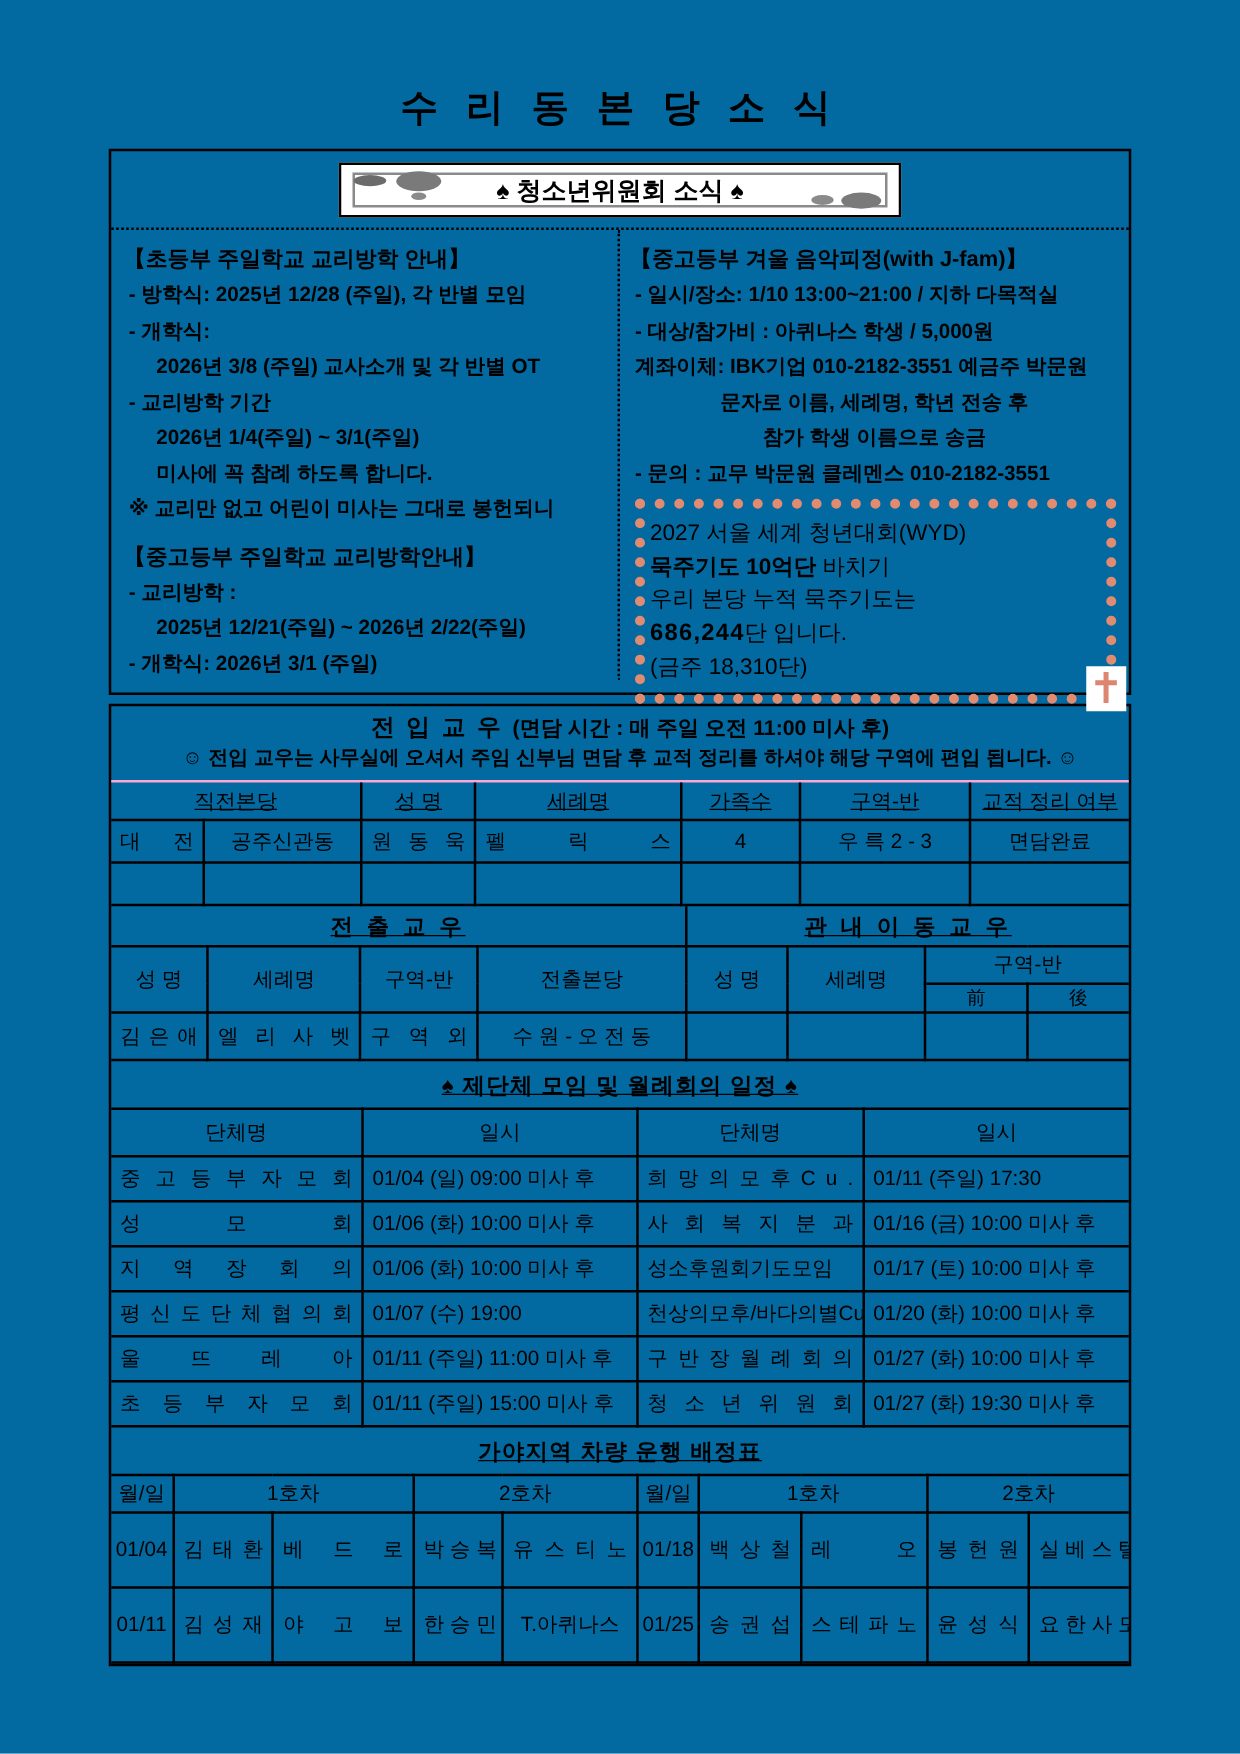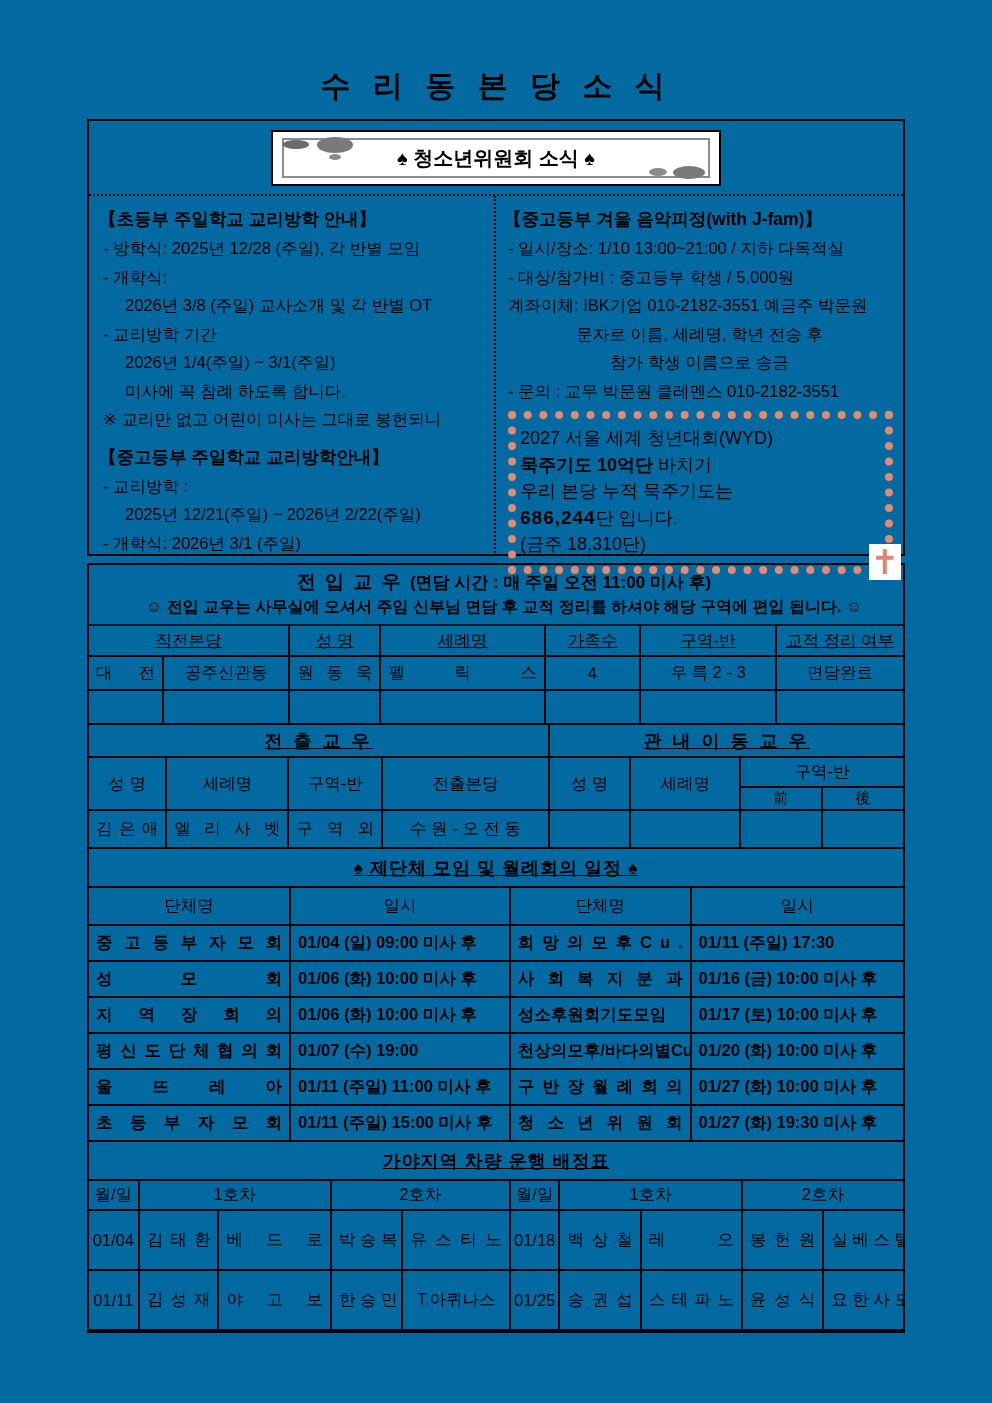--- a/index.html
+++ b/index.html
@@ -2,70 +2,70 @@
 <html><head>
 <meta charset="utf-8">
 <style>
   html,body{margin:0;padding:0;background:#fff;}
   .page{position:relative;width:992px;height:1403px;background:#0369a1;
         font-family:"Liberation Sans","DejaVu Sans",sans-serif;color:#000;overflow:hidden;}
   .title{margin:66px 0 12px 0;text-align:center;font-size:30px;font-weight:700;letter-spacing:7px;}
 
   
   .box1{margin:0 87px;border:2px solid #000;height:437px;box-sizing:border-box;}
-  .spadebox{position:relative;width:450px;height:56px;margin:9px auto 8px auto;
+  .spadebox{position:relative;width:450px;height:44px;margin:9px auto 8px auto;
             border:2px solid #000;box-sizing:border-box;background:#fff;}
   .spadebox .frame{position:absolute;left:9px;right:9px;top:6px;bottom:6px;border:2px solid #8a8a8a;}
   .spadebox .txt{position:absolute;inset:0;display:flex;align-items:center;justify-content:center;
                  font-size:20px;font-weight:700;background:transparent;}
   .blob{position:absolute;background:#6b6b6b;border-radius:50%;}
   .b1{left:10px;top:8px;width:26px;height:9px;}
   .b2{left:44px;top:5px;width:36px;height:16px;background:#7a7a7a;}
   .b3{left:56px;top:22px;width:12px;height:6px;background:#8a8a8a;}
   .b4{right:52px;bottom:8px;width:18px;height:8px;background:#8a8a8a;}
   .b5{right:14px;bottom:5px;width:32px;height:13px;background:#7a7a7a;}
   .cols{display:flex;border-top:2px dotted #000;height:362px;box-sizing:border-box;}
   .colL{width:50%;box-sizing:border-box;border-right:2px dotted #000;padding:8px 6px 0 10px;}
   .colR{width:50%;box-sizing:border-box;padding:8px 8px 0 8px;}
   .sec-title{font-weight:700;font-size:17.5px;line-height:30px;}
-  .ln{font-size:16.5px;line-height:28.5px;padding-left:4px;white-space:nowrap;}
+  .ln{font-size:16.5px;line-height:28.5px;padding-left:4px;white-space:nowrap;font-weight:bold;}
   .ind{padding-left:26px;}
   .ctr{text-align:center;padding-left:0;}
 
   
   .rosary{position:relative;margin:6px 2px 0 4px;border:8px dotted #e18b70;padding:6px 4px 8px 4px;
           text-align:left;font-size:18px;line-height:26.5px;}
   .rosary .bld{font-weight:700;}
   .rosary .num{font-weight:700;font-size:19px;letter-spacing:1px;}
   .crucifix{position:absolute;right:-16px;bottom:-14px;color:#dd8570;font-size:34px;line-height:1;
             background:#fff;padding:1px 2px;}
 
   
   .tables{margin:7px 87px 0 87px;border:2.5px solid #000;box-sizing:border-box;}
-  .band1{border-bottom:2px solid #0f172a;text-align:center;padding:4px 0 5px 16px;}
+  .band1{border-bottom:2px solid #f9a8d4;text-align:center;padding:4px 0 5px 16px;}
   .band1 .t1{font-size:19px;font-weight:700;letter-spacing:2px;}
   .band1 .t1 .paren{font-size:17px;letter-spacing:0;}
   .band1 .t2{font-size:16px;font-weight:700;line-height:24px;}
   table{border-collapse:collapse;table-layout:fixed;width:100%;}
   td{border:2px solid #000;font-size:16.5px;text-align:center;padding:1px 7px;
      overflow:hidden;white-space:nowrap;box-sizing:border-box;}
   table tr:first-child td{border-top:none;text-decoration:underline;}
   td:first-child{border-left:none;}
   td:last-child{border-right:none;}
   table{border-bottom:2px solid #000;}
   .tables > table:last-child{border-bottom:none;}
   .dl{border-left:2px dotted #000 !important;}
   .dt{border-top:2px dotted #000 !important;}
   .band td{font-weight:700;font-size:18px;letter-spacing:3px;height:32px;}
   .hdr td{height:30px;}
   .spread{text-align:justify;text-align-last:justify;}
   .left{text-align:left;}
   .h34 td{height:34px;}
   .h38 td{height:38px;}
-  .h36 td{height:36px;font-weight:bold;}
+  .h36 td{height:36px;}
   .h44 td{height:60px;margin-top:48px;}
   .h22 td{height:20px;font-size:15px;}
   .mb-band td{letter-spacing:1px;height:38px;}
 </style>
 </head>
 <body>
 
 <div class="page">
 
   <div class="title">수 리 동 본 당 소 식</div>
@@ -91,21 +91,21 @@
         <div class="ln ind">미사에 꼭 참례 하도록 합니다.</div>
         <div class="ln">※ 교리만 없고 어린이 미사는 그대로 봉헌되니</div>
         <div class="sec-title" style="margin-top:8px;">【중고등부 주일학교 교리방학안내】</div>
         <div class="ln">- 교리방학 :</div>
         <div class="ln ind">2025년 12/21(주일) ~ 2026년 2/22(주일)</div>
         <div class="ln">- 개학식: 2026년 3/1 (주일)</div>
       </div>
       <div class="colR">
         <div class="sec-title">【중고등부 겨울 음악피정(with J-fam)】</div>
         <div class="ln">- 일시/장소: 1/10 13:00~21:00 / 지하 다목적실</div>
-        <div class="ln">- 대상/참가비 : 중고등부 학생 / 5,000원</div>
+        <div class="ln">- 대상/참가비 : 아퀴나스 학생 / 5,000원</div>
         <div class="ln">계좌이체: IBK기업 010-2182-3551 예금주 박문원</div>
         <div class="ln ctr">문자로 이름, 세례명, 학년 전송 후</div>
         <div class="ln ctr">참가 학생 이름으로 송금</div>
         <div class="ln">- 문의 : 교무 박문원 클레멘스 010-2182-3551</div>
         <div class="rosary">
           <div>2027 서울 세계 청년대회(WYD)</div>
           <div><span class="bld">묵주기도 10억단</span><span> 바치기</span></div>
           <div>우리 본당 누적 묵주기도는</div>
           <div><span class="num">686,244</span><span>단 입니다.</span></div>
           <div>(금주 18,310단)</div>

